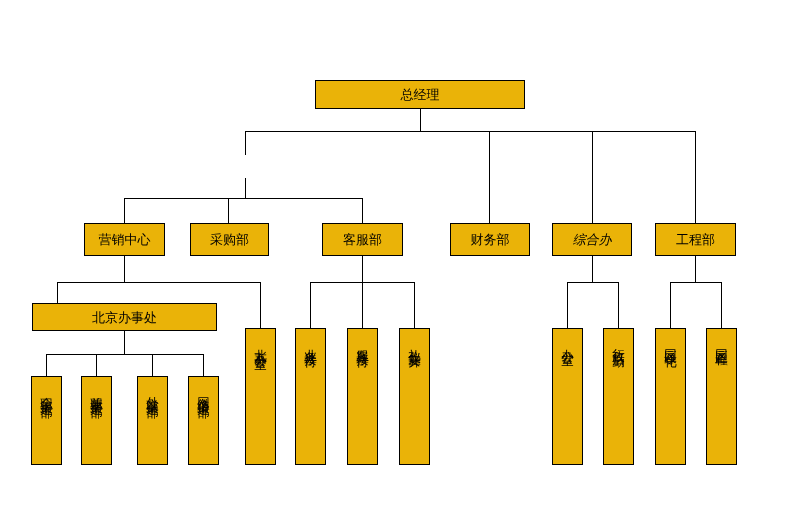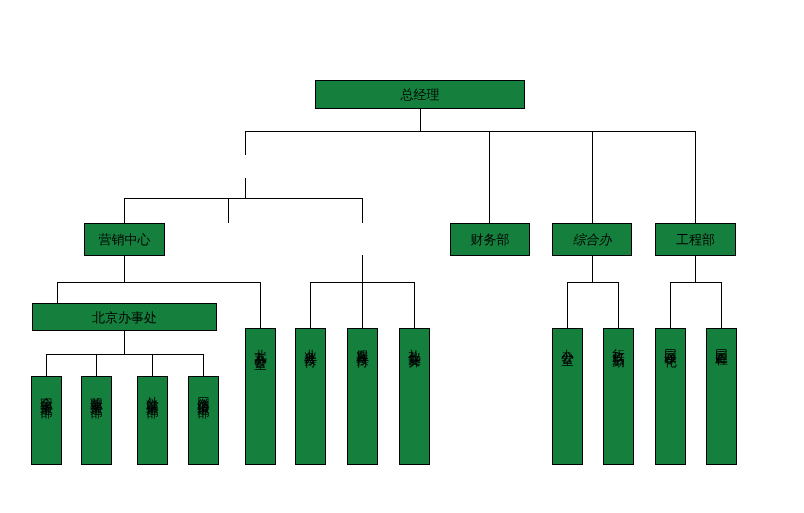--- a/index.html
+++ b/index.html
@@ -30,21 +30,21 @@
     text-align: center;
     font-size: 17px;
     font-weight: bold;
     letter-spacing: 0.5px;
     line-height: 22px;
   }
   .node {
     position: absolute;
     box-sizing: border-box;
     border: 1px solid #000000;
-    background: #15803d;
+    background: #eab308;
     display: flex;
     align-items: center;
     justify-content: center;
     font-size: 13px;
     line-height: 17px;
     z-index: 2;
   }
   .node.vert {
     font-size: 12.5px;
     line-height: 16px;
@@ -122,21 +122,27 @@
 
   <div class="node" style="left:315px; top:80px; width:210px; height:29px;">
     <span>总经理</span>
   </div>
 
 
   <div class="node" style="left:84px; top:223px; width:81px; height:33px;align-items:center;">
     <span>营销中心</span>
   </div>
 
-
+  <div class="node" style="left:190px; top:223px; width:79px; height:33px;">
+    <span>采购部</span>
+  </div>
+
+  <div class="node" style="left:322px; top:223px; width:81px; height:33px;">
+    <span>客服部</span>
+  </div>
 
   <div class="node" style="left:450px; top:223px; width:80px; height:33px;">
     <span>财务部</span>
   </div>
 
   <div class="node" style="left:552px; top:223px; width:80px; height:33px;font-style:italic;">
     <span>综合办</span>
   </div>
 
   <div class="node" style="left:655px; top:223px; width:81px; height:33px;">

